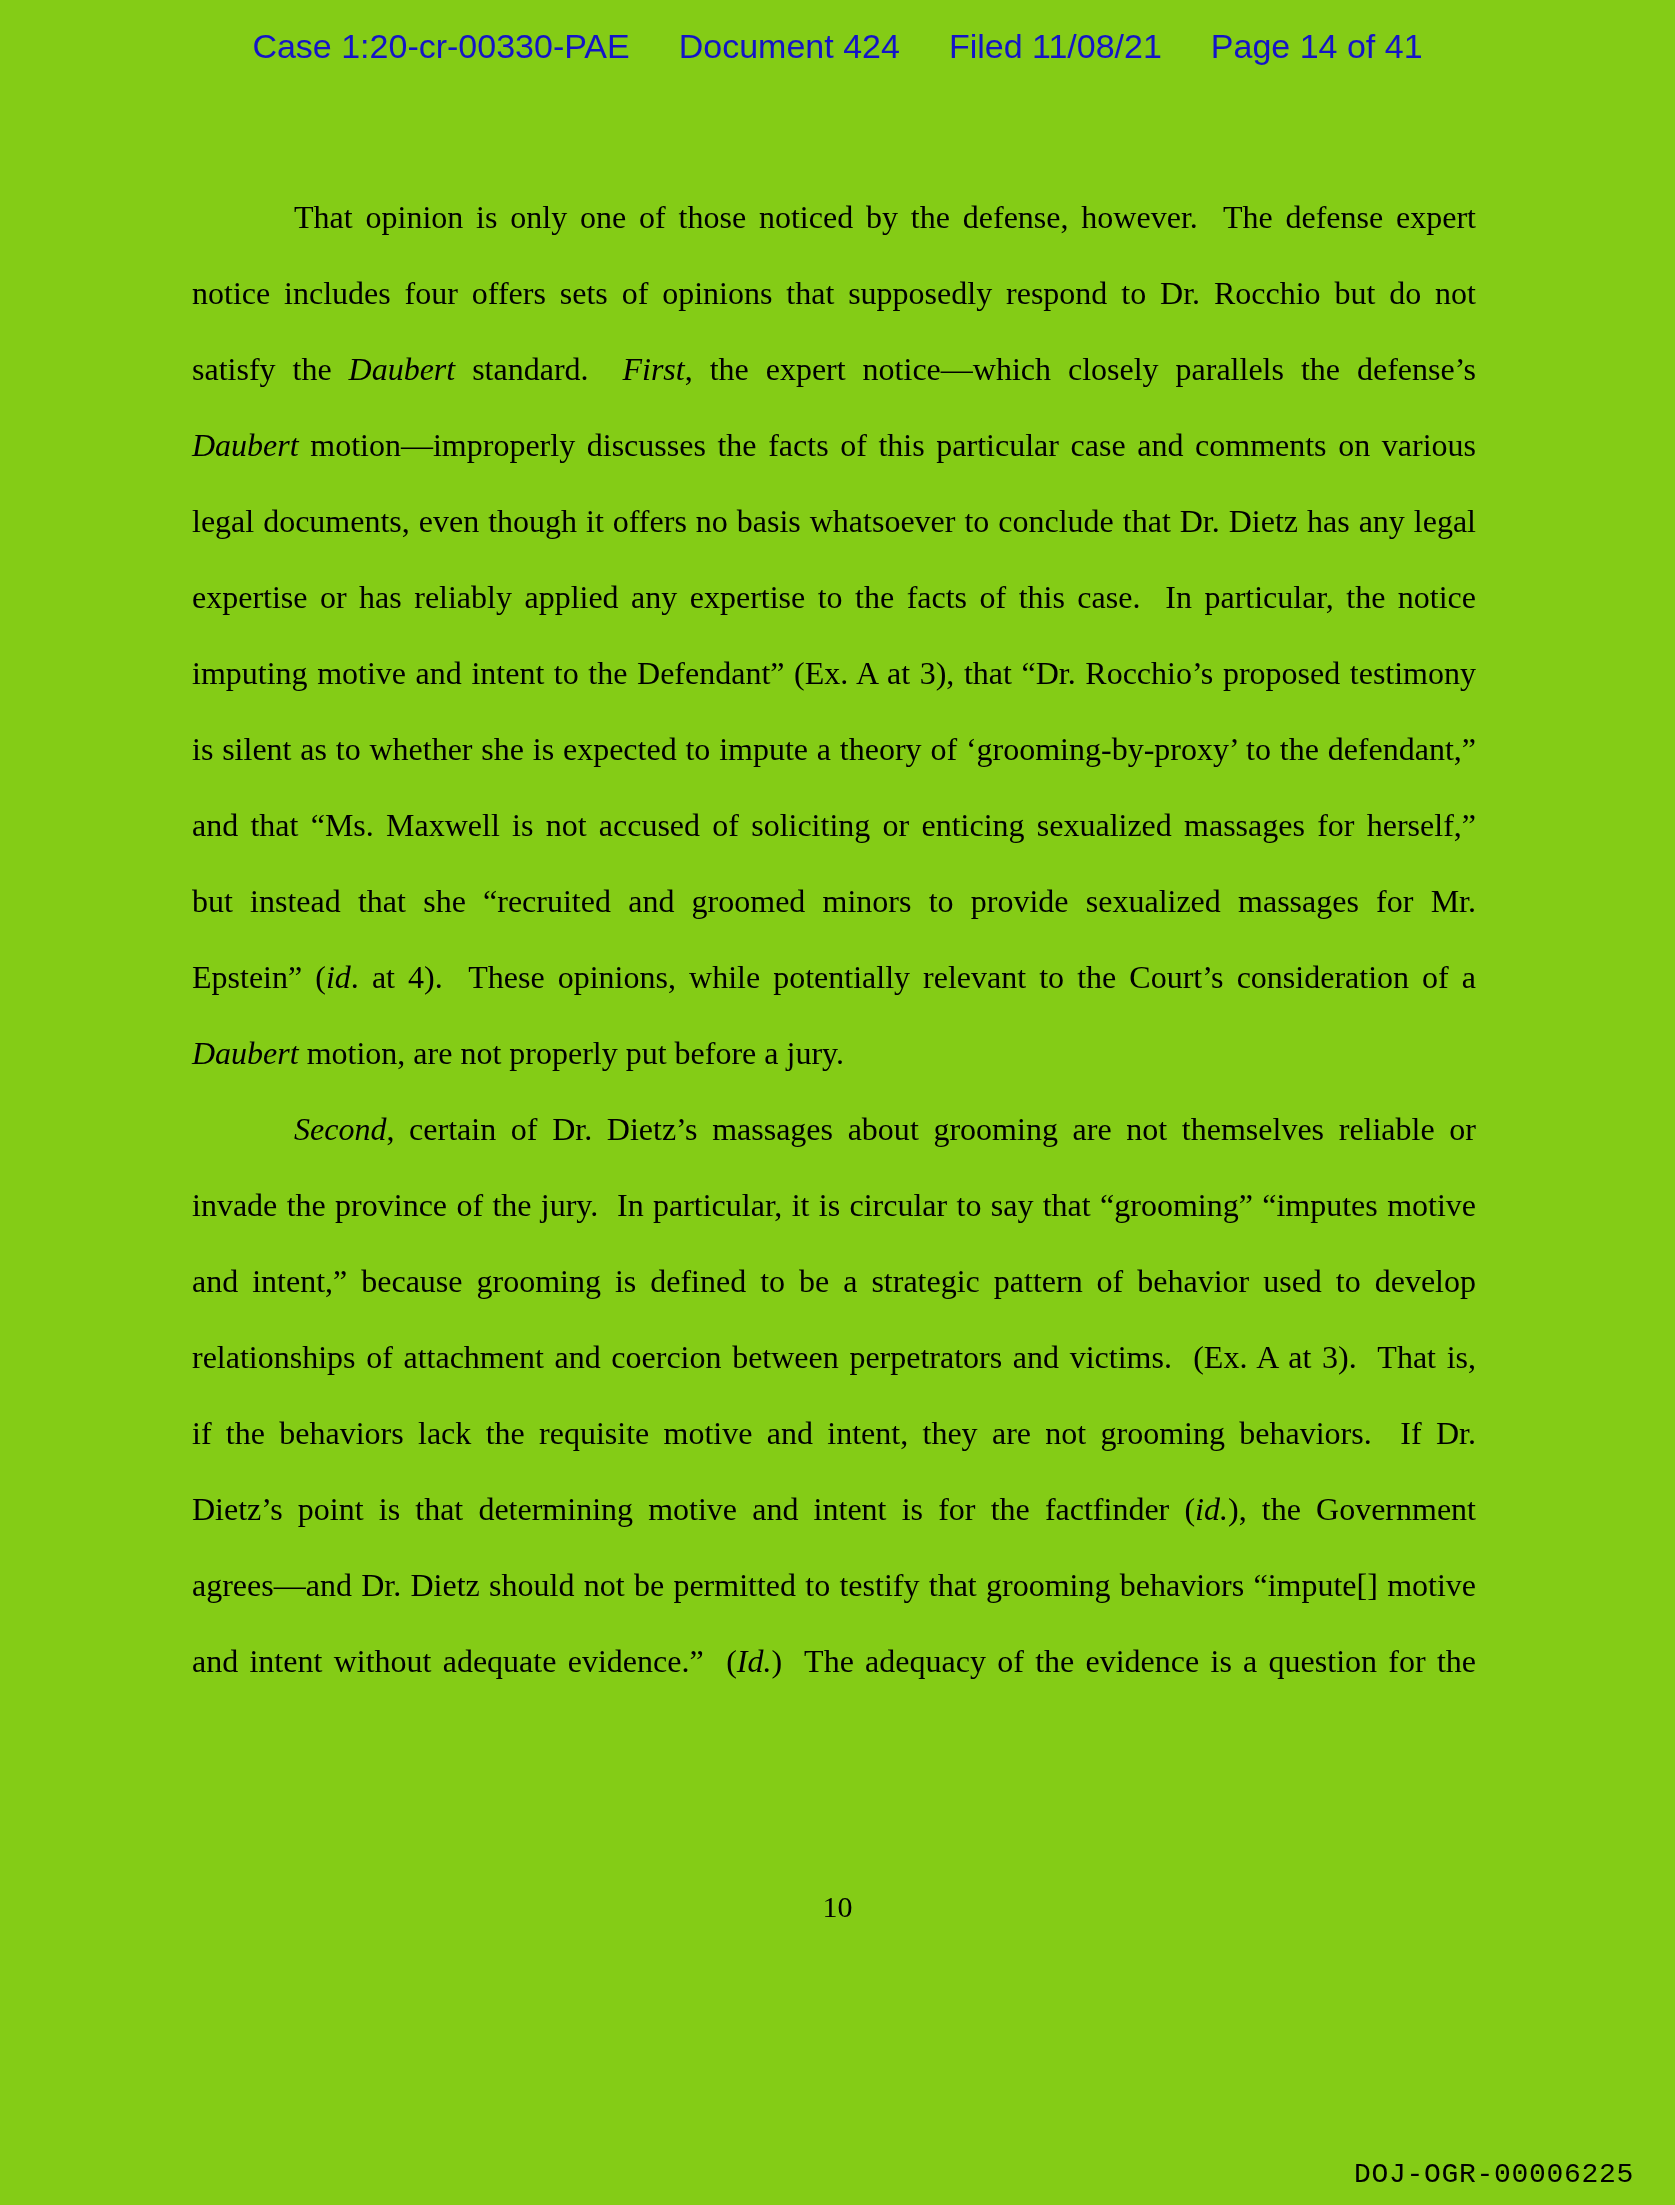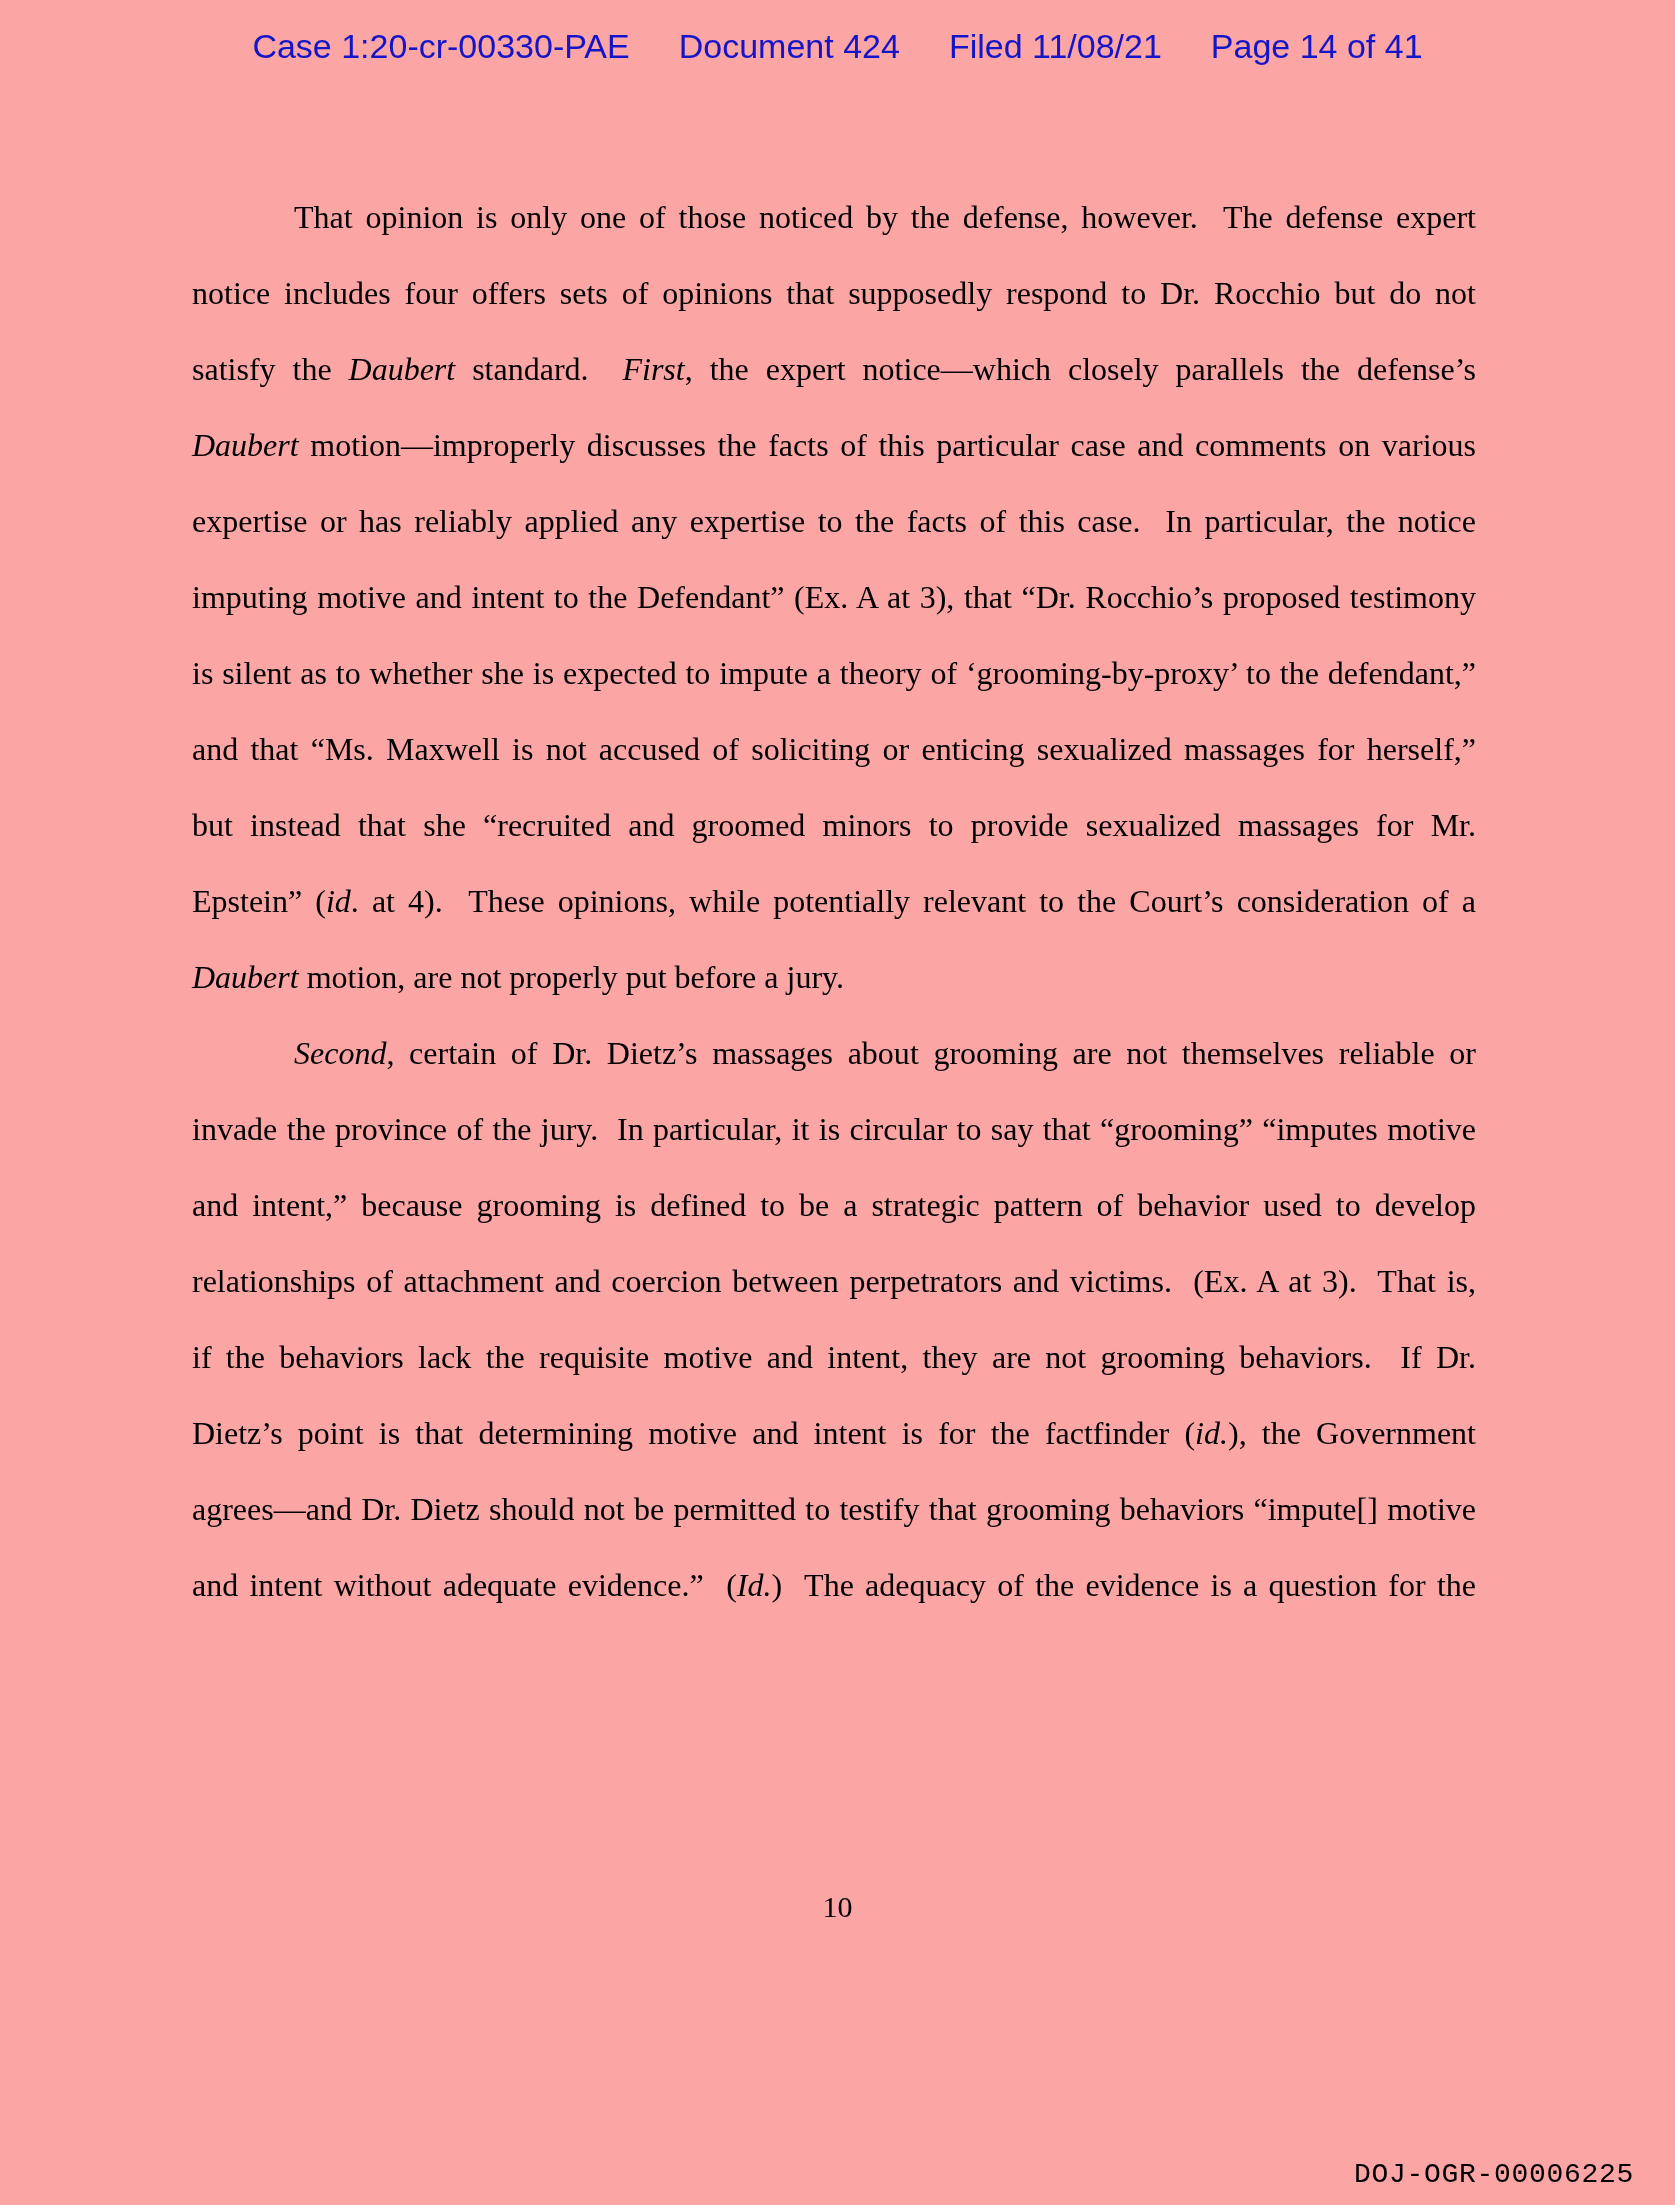--- a/index.html
+++ b/index.html
@@ -1,20 +1,20 @@
 <!DOCTYPE html>
 <html style="font-size:10.5px"><head>
 <meta charset="utf-8">
 <style>
   html, body { margin: 0; padding: 0; background: #ffffff; }
   .page {
     position: relative;
     width: 1675px;
     height: 2205px;
-    background: #fca5a5;
+    background: #84cc16;
     color: #000000;
     font-family: "Liberation Serif", "DejaVu Serif", serif;
     overflow: hidden;
   }
   .stamp {
     position: absolute;
     top: 29px;
     left: 0;
     width: 100%;
     display: flex;
@@ -75,20 +75,21 @@
     <span>Document 424</span>
     <span>Filed 11/08/21</span>
     <span>Page 14 of 41</span>
   </div>
 
   <div class="body-text" id="body-lines">
       <div class="line ind"><span>That opinion is only one of those noticed by the defense, however.&nbsp; The defense expert</span></div>
       <div class="line"><span>notice includes four offers sets of opinions that supposedly respond to Dr. Rocchio but do not</span></div>
       <div class="line"><span>satisfy the </span><i>Daubert</i><span> standard.&nbsp; </span><i>First</i><span>, the expert notice—which closely parallels the defense’s</span></div>
       <div class="line"><i>Daubert</i><span> motion—improperly discusses the facts of this particular case and comments on various</span></div>
+      <div class="line"><span>legal documents, even though it offers no basis whatsoever to conclude that Dr. Dietz has any legal</span></div>
       <div class="line"><span>expertise or has reliably applied any expertise to the facts of this case.&nbsp; In particular, the notice</span></div>
       <div class="line"><span>imputing motive and intent to the Defendant” (Ex. A at 3), that “Dr. Rocchio’s proposed testimony</span></div>
       <div class="line"><span>is silent as to whether she is expected to impute a theory of ‘grooming-by-proxy’ to the defendant,”</span></div>
       <div class="line"><span>and that “Ms. Maxwell is not accused of soliciting or enticing sexualized massages for herself,”</span></div>
       <div class="line"><span>but instead that she “recruited and groomed minors to provide sexualized massages for Mr.</span></div>
       <div class="line"><span>Epstein” (</span><i>id</i><span>. at 4).&nbsp; These opinions, while potentially relevant to the Court’s consideration of a</span></div>
       <div class="line noj"><i>Daubert</i><span> motion, are not properly put before a jury.</span></div>
       <div class="line ind"><i>Second</i><span>, certain of Dr. Dietz’s massages about grooming are not themselves reliable or</span></div>
       <div class="line"><span>invade the province of the jury.&nbsp; In particular, it is circular to say that “grooming” “imputes motive</span></div>
       <div class="line"><span>and intent,” because grooming is defined to be a strategic pattern of behavior used to develop</span></div>

